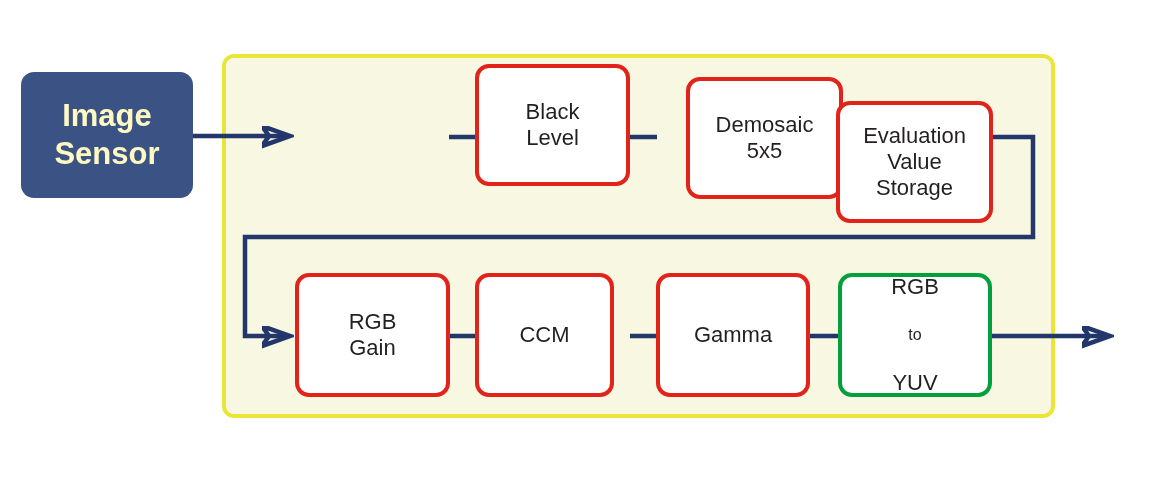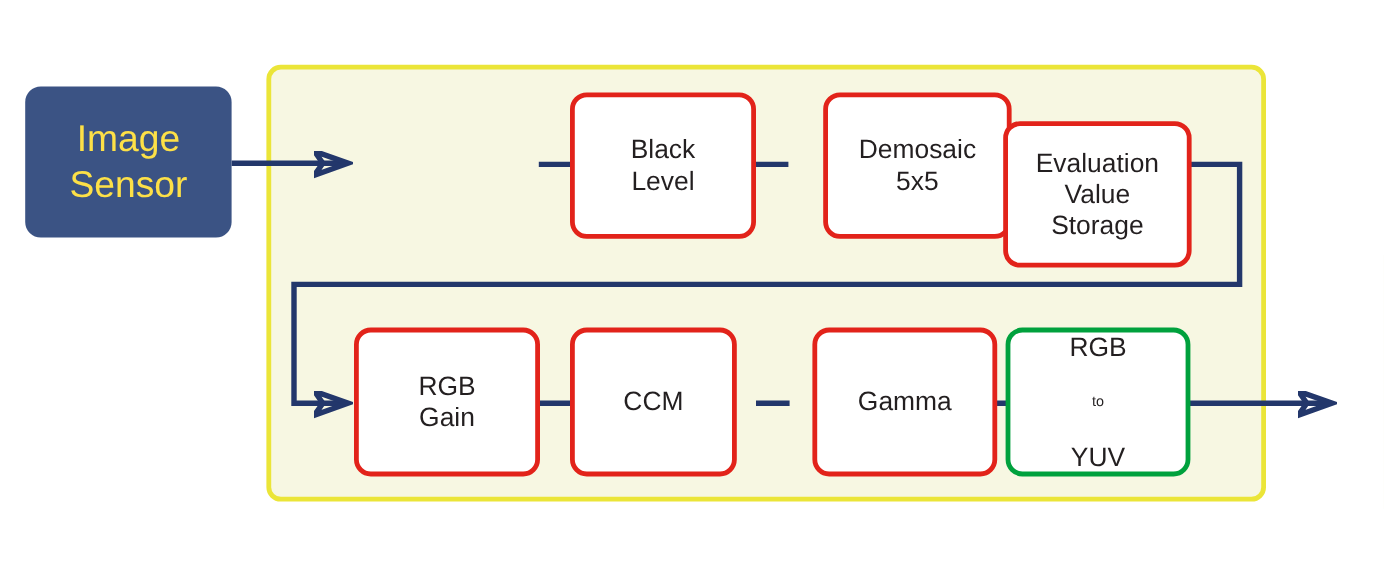--- a/index.html
+++ b/index.html
@@ -50,36 +50,36 @@
   .border-red{border:4.5px solid var(--box-red);}
   .border-green{border:4.5px solid var(--box-green);}
   .source-node{
     position:absolute;
     left:21px;top:72px;width:172px;height:126px;
     box-sizing:border-box;
     background:var(--sensor-blue);
     border-radius:13px;
     display:flex;align-items:center;justify-content:center;
     text-align:center;
-    color:#fde047;
-    font-size:31px;font-weight:normal;
+    color:#fef9c3;
+    font-size:31px;font-weight:bold;
     line-height:1.22;
     z-index:2;
   }
   
   .n-memory    {left:295px;top:77px;width:155px;height:122px;}
-  .n-blacklevel{left:475px;top:77px;width:155px;height:122px;}
+  .n-blacklevel{left:475px;top:64px;width:155px;height:122px;}
   .n-demosaic  {left:686px;top:77px;width:157px;height:122px;}
   .n-evaluation{left:836px;top:77px;width:157px;height:122px;margin-top:24px;}
   
   .n-rgbgain   {left:295px;top:273px;width:155px;height:124px;}
   .n-ccm       {left:475px;top:273px;width:139px;height:124px;}
-  .n-gamma     {left:656px;top:273px;width:154px;height:124px;margin-left:21px;}
+  .n-gamma     {left:656px;top:273px;width:154px;height:124px;}
   .n-rgbtoyuv  {left:838px;top:273px;width:154px;height:124px;}
-  .small-to{font-size:12px;line-height:1.1;display:block;}
+  .small-to{font-size:16px;line-height:1.1;display:block;}
   .stack{display:block;}
 </style>
 </head>
 <body>
 
 <div class="canvas">
 
   <div class="pipeline-container"></div>
 
   <svg class="wires" viewBox="0 0 1153 480" xmlns="http://www.w3.org/2000/svg">

